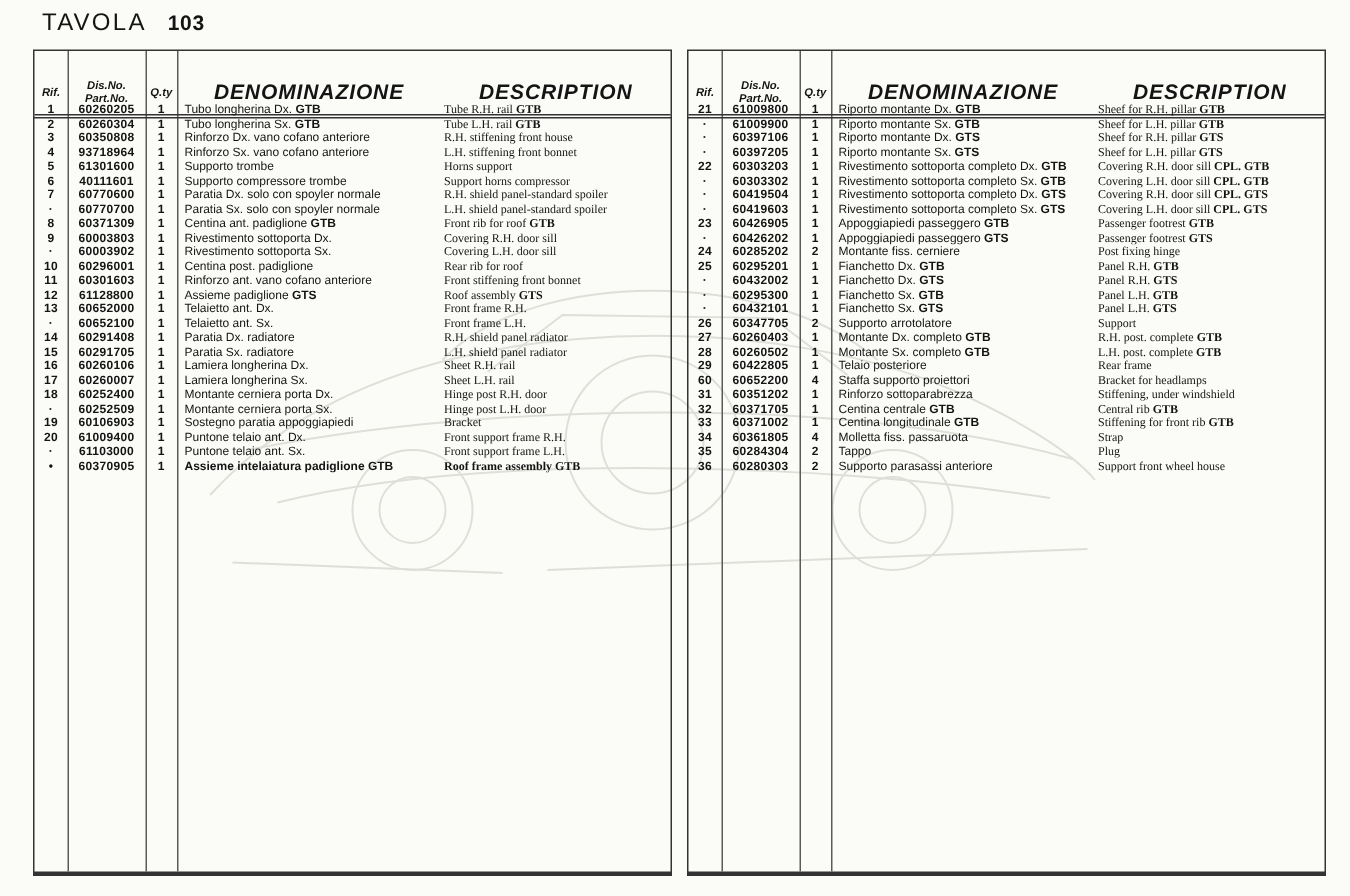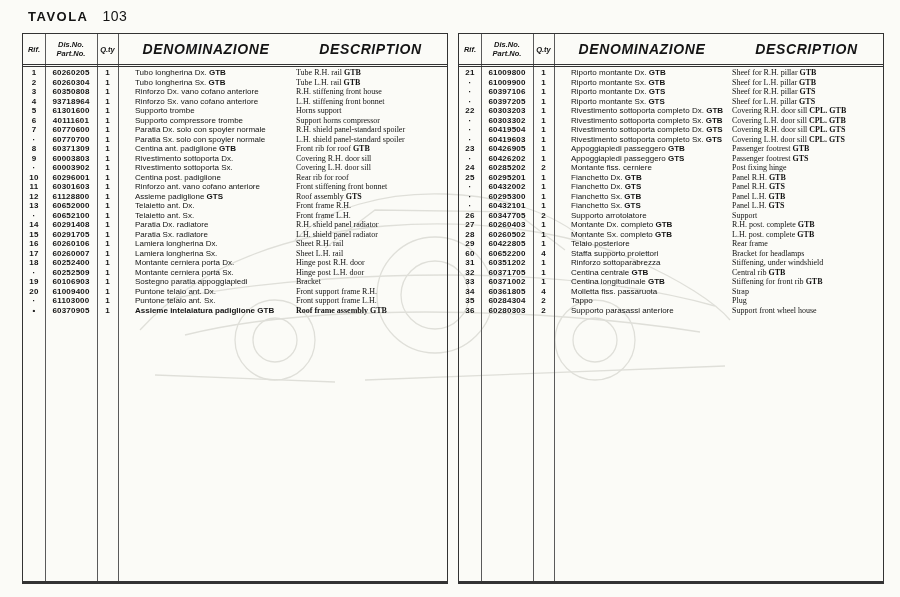--- a/index.html
+++ b/index.html
@@ -3,56 +3,56 @@
 <meta charset="utf-8">
 <style>
   html,body{margin:0;padding:0;}
   body{
     width:900px;height:597px;position:relative;overflow:hidden;
     background:#fbfbf7;
     font-family:"Liberation Sans","DejaVu Sans",sans-serif;
     color:#141414;
   }
   .page-title{position:absolute;left:28px;top:7px;z-index:3;white-space:nowrap;}
-  .page-title .word{font-size:13px;font-weight:bold;letter-spacing:1.5px;}
-  .page-title .num{font-size:14px;font-weight:normal;margin-left:14px;letter-spacing:0.5px;}
+  .page-title .word{font-size:16px;font-weight:normal;letter-spacing:1.5px;}
+  .page-title .num{font-size:14px;font-weight:bold;margin-left:14px;letter-spacing:0.5px;}
 
   .watermark{position:absolute;left:125px;top:130px;z-index:1;opacity:.55;pointer-events:none;}
 
   .ptable{
     position:absolute;top:33px;width:424px;height:547px;z-index:2;
     border:1.5px solid #333;border-bottom:3px solid #333;
     background:transparent;
   }
   .ptable.left{left:22px;}
   .ptable.right{left:458px;}
 
   .vline{position:absolute;top:0;bottom:0;width:0;border-left:1px solid #5a5a5a;}
   .vline.v1{left:22px;}
   .vline.v2{left:74px;}
   .vline.v3{left:95px;}
 
   .thead{
-    position:absolute;top:0;left:0;right:0;height:30px;
+    position:absolute;top:12px;left:0;right:0;height:30px;
     border-bottom:1px solid #333;
     display:grid;grid-template-columns:22px 52px 21px 176px 1fr;
     align-items:center;
   }
   .thead::after{content:"";position:absolute;left:-1px;right:-1px;bottom:-3px;border-bottom:1px solid #333;}
   .th{font-style:italic;font-weight:bold;font-size:7.5px;text-align:center;line-height:9px;}
   .th.big{font-size:14px;letter-spacing:0.6px;}
 
   .rows{position:absolute;top:34px;left:0;right:0;}
   .row{
     display:grid;grid-template-columns:22px 52px 21px 176px 1fr;
     height:9.5px;line-height:9.5px;font-size:8px;white-space:nowrap;
   }
   .cell{overflow:hidden;}
   .cell.rif,.cell.part,.cell.qty{text-align:center;font-weight:bold;letter-spacing:0.2px;}
-  .cell.denom{padding-left:17px;}
+  .cell.denom{padding-left:5px;}
   .cell.desc{padding-left:2px;font-family:Liberation Serif, serif;}
   .row.bold .cell{font-weight:bold;}
   .cell b{font-weight:bold;}
 </style>
 </head>
 <body>
 
 <div class="page-title">
   <span class="word">TAVOLA</span><span class="num">103</span>
 </div>

